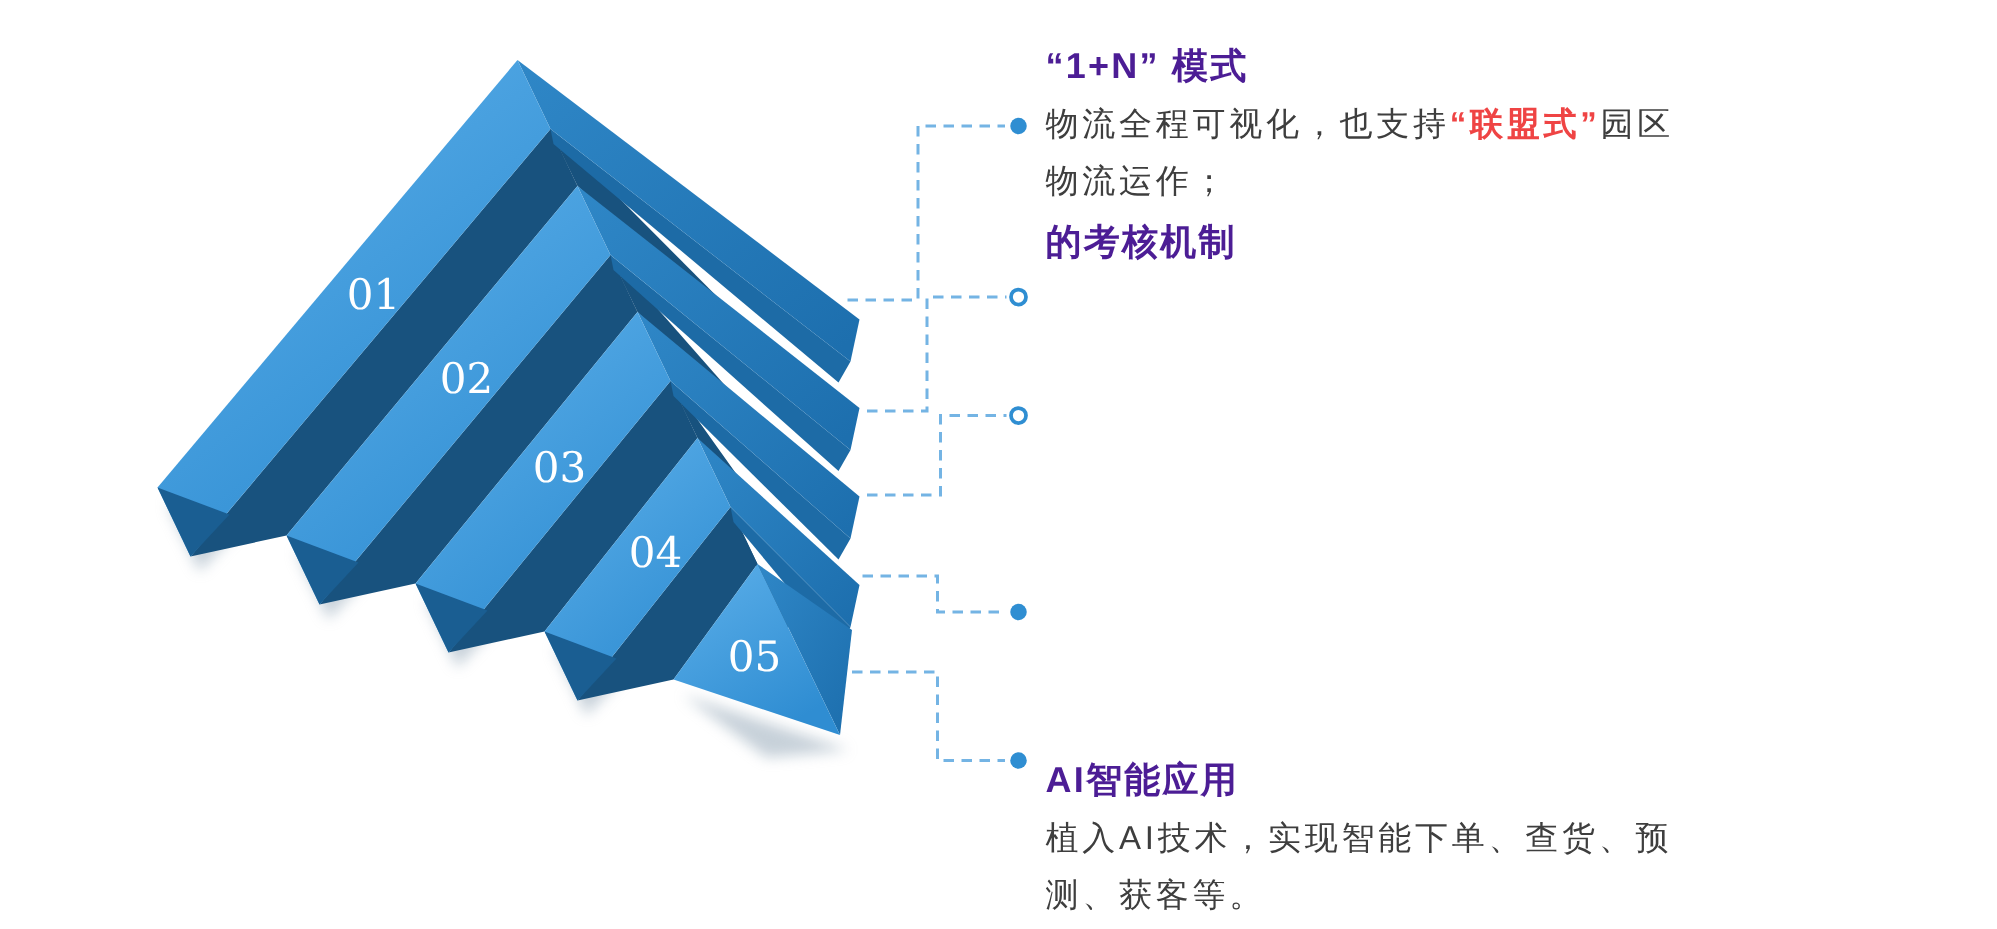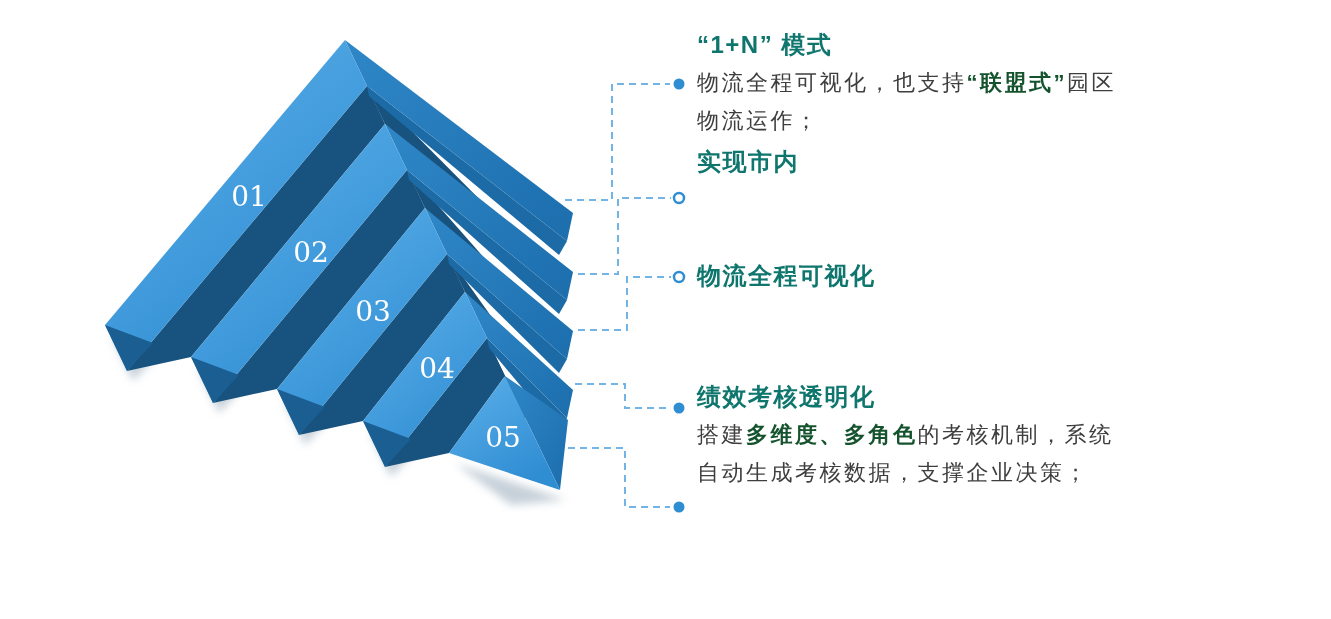--- a/index.html
+++ b/index.html
@@ -17,27 +17,27 @@
     fill:#ffffff;font-family:"DejaVu Serif","Liberation Serif",serif;
     font-size:28px;text-anchor:middle;
   }
   .conn path{fill:none;stroke:#74b4e4;stroke-width:2;stroke-dasharray:7 5;}
   .marker.m-filled{fill:#2f8ed2;stroke:none;}
   .marker.m-open{fill:#ffffff;stroke:#2f8ed2;stroke-width:2.5;}
   .features{position:absolute;left:0;top:0;width:100%;height:100%;}
   .feature{position:absolute;left:697px;width:424px;margin:0;}
   .ftitle{
     margin:0;font-size:24px;line-height:30px;font-weight:700;
-    color:#0f766e;letter-spacing:1.5px;white-space:nowrap;
+    color:#4c1d95;letter-spacing:1.5px;white-space:nowrap;
   }
   .fbody{
     margin:4px 0 0 0;font-size:22px;line-height:38px;color:#3e3e3e;
     letter-spacing:2.5px;word-break:break-all;
   }
-  .fbody b{font-weight:700;color:#14532d;}
+  .fbody b{font-weight:700;color:#ef4444;}
 </style>
 </head>
 <body>
 
 <div class="canvas">
 
   <svg class="pyr" viewBox="0 0 1331 619" aria-hidden="true">
     <defs>
       <linearGradient id="gLight" x1="0" y1="0" x2="0.6" y2="1">
         <stop offset="0" stop-color="#5db0ea"></stop>
@@ -119,23 +119,22 @@
       <circle class="marker m-filled" cx="679" cy="507" r="5.5"></circle>
     </g>
   </svg>
 
   <div class="features">
     <section class="feature" style="top:30px">
       <h3 class="ftitle">“1+N” 模式</h3>
       <p class="fbody"><span>物流全程可视化，也支持</span><b>“联盟式”</b><span>园区物流运作；</span></p>
     </section>
     <section class="feature" style="top:147px">
-      <h3 class="ftitle">实现市内</h3>
+      <h3 class="ftitle">的考核机制</h3>
     </section>
     <section class="feature" style="top:261px">
-      <h3 class="ftitle">物流全程可视化</h3>
     </section>
-    <section class="feature" style="top:382px">
-      <h3 class="ftitle">绩效考核透明化</h3>
-      <p class="fbody"><span>搭建</span><b>多维度、多角色</b><span>的考核机制，系统自动生成考核数据，支撑企业决策；</span></p>
+    <section class="feature" style="top:506px">
+      <h3 class="ftitle">AI智能应用</h3>
+      <p class="fbody"><span>植入AI技术，实现智能下单、查货、预测、获客等。</span></p>
     </section>
   </div>
 </div>
 
 </body></html>

